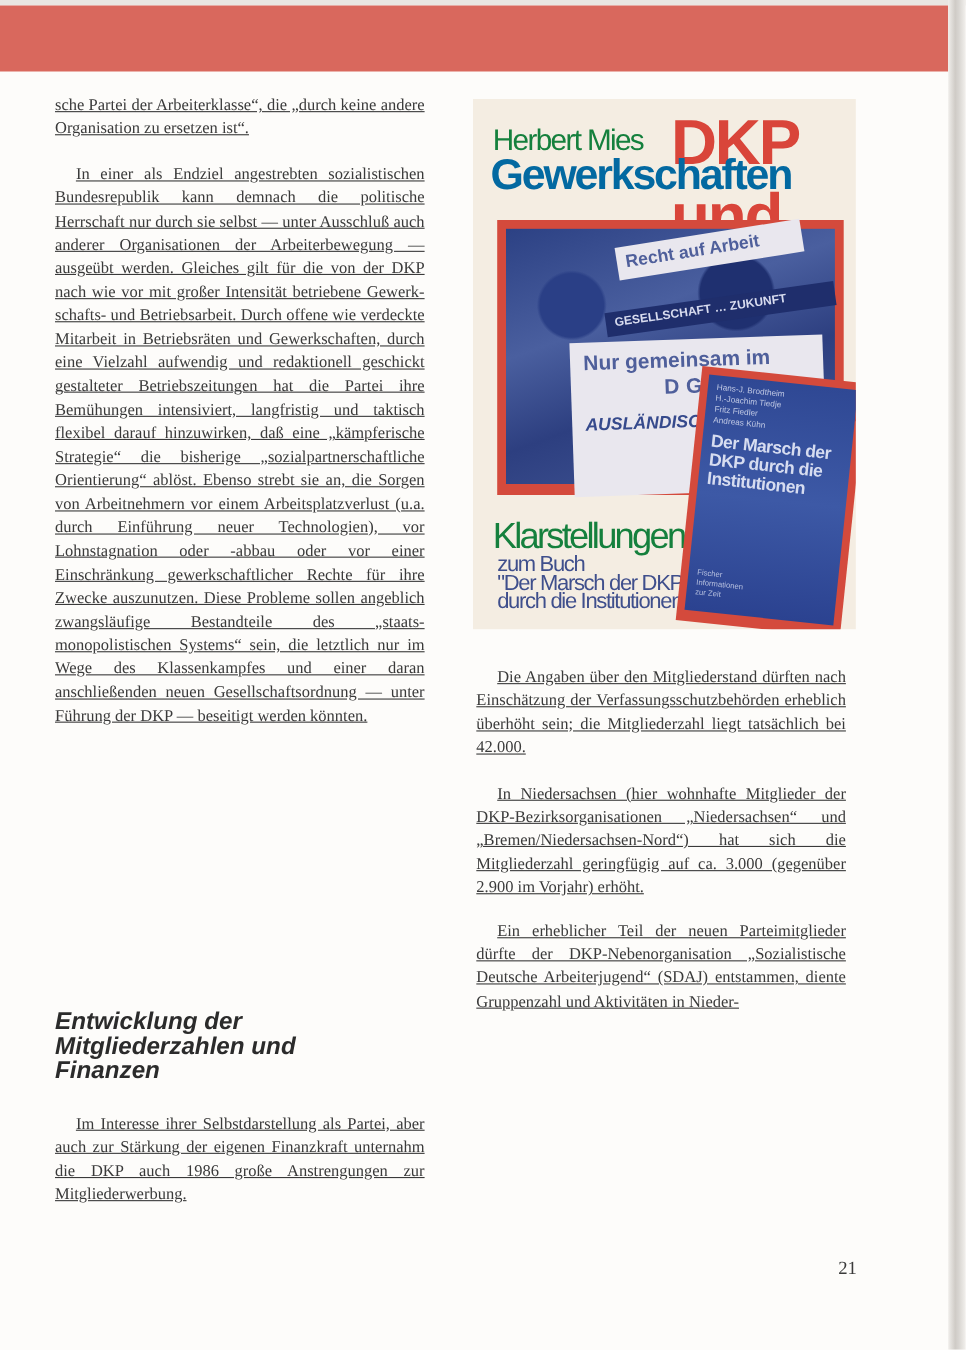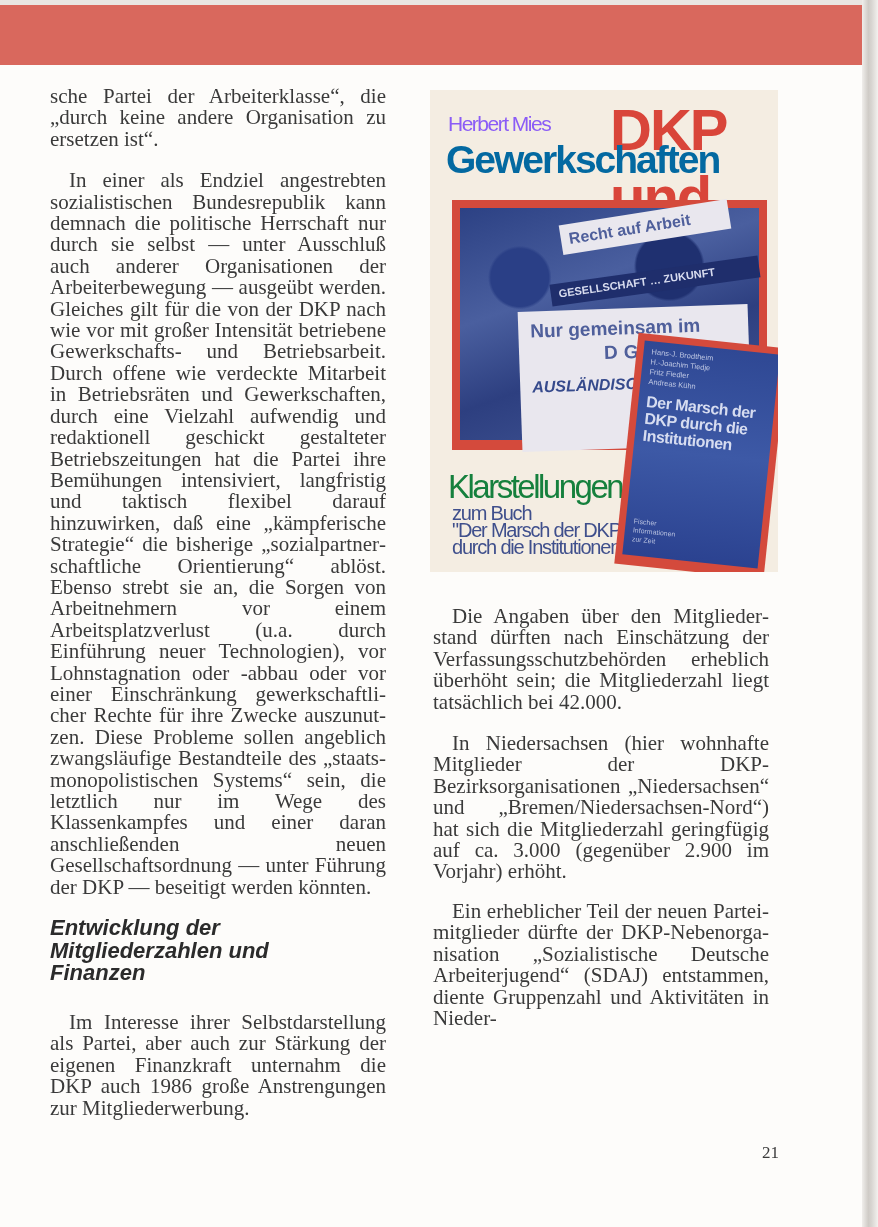--- a/index.html
+++ b/index.html
@@ -13,22 +13,23 @@
     position: absolute; left: 0; top: 5px; width: 862px; height: 60px;
     background: #d9685d;
   }
   .top-gray { position:absolute; left:0; top:0; width:878px; height:5px; background:#e9e6e2; }
   .right-edge {
     position: absolute; left: 862px; top: 0; width: 16px; height: 1227px;
     background: linear-gradient(to right, #f0eeeb 0, #cfcbc6 40%, #d8d5d1 60%, #f3f1ee 100%);
   }
   .col {
     position: absolute; width: 336px;
-    font-size: 21px; line-height: 21.4px; text-align: justify;
+    font-size: 15px; line-height: 21.4px; text-align: justify;
     hyphens: manual;
+    text-decoration: underline;
   }
   .col p { margin: 0; }
   .col p.indent { text-indent: 19px; }
   .col p + p { margin-top: 20px; }
   .left-col { left: 50px; top: 86px; }
   .right-col { left: 433px; top: 606px; }
   .heading {
     position: absolute; left: 50px; top: 917px; width: 320px;
     font-family: Liberation Sans, sans-serif; font-weight: bold; font-style: italic;
     font-size: 22px; line-height: 22.5px; color: #2b2b2b; margin: 0;
@@ -38,22 +39,22 @@
     position: absolute; left: 762px; top: 1143px;
     font-size: 17px; color: #3a3a3a;
   }
   
   .cover {
     position: absolute; left: 430px; top: 90px; width: 348px; height: 482px;
     background: #f4ede2; overflow: hidden;
   }
   .cover-author {
     position: absolute; left: 18px; top: 22px;
-    font-family: "Liberation Sans", sans-serif; font-size: 21px; letter-spacing: -1.5px;
-    color: #8b5cf6;
+    font-family: "Liberation Sans", sans-serif; font-size: 27px; letter-spacing: -1.5px;
+    color: #15803d;
   }
   .cover-title-1 {
     position: absolute; left: 180px; top: 6px;
     font-family: Liberation Sans, sans-serif; font-weight: bold; font-size: 58px;
     letter-spacing: -2px; color: #d9453a;
   }
   .cover-title-2 {
     position: absolute; left: 16px; top: 48px;
     font-family: "Liberation Sans", sans-serif; font-weight: bold; font-size: 39px;
     letter-spacing: -2px; color: #0369a1;

